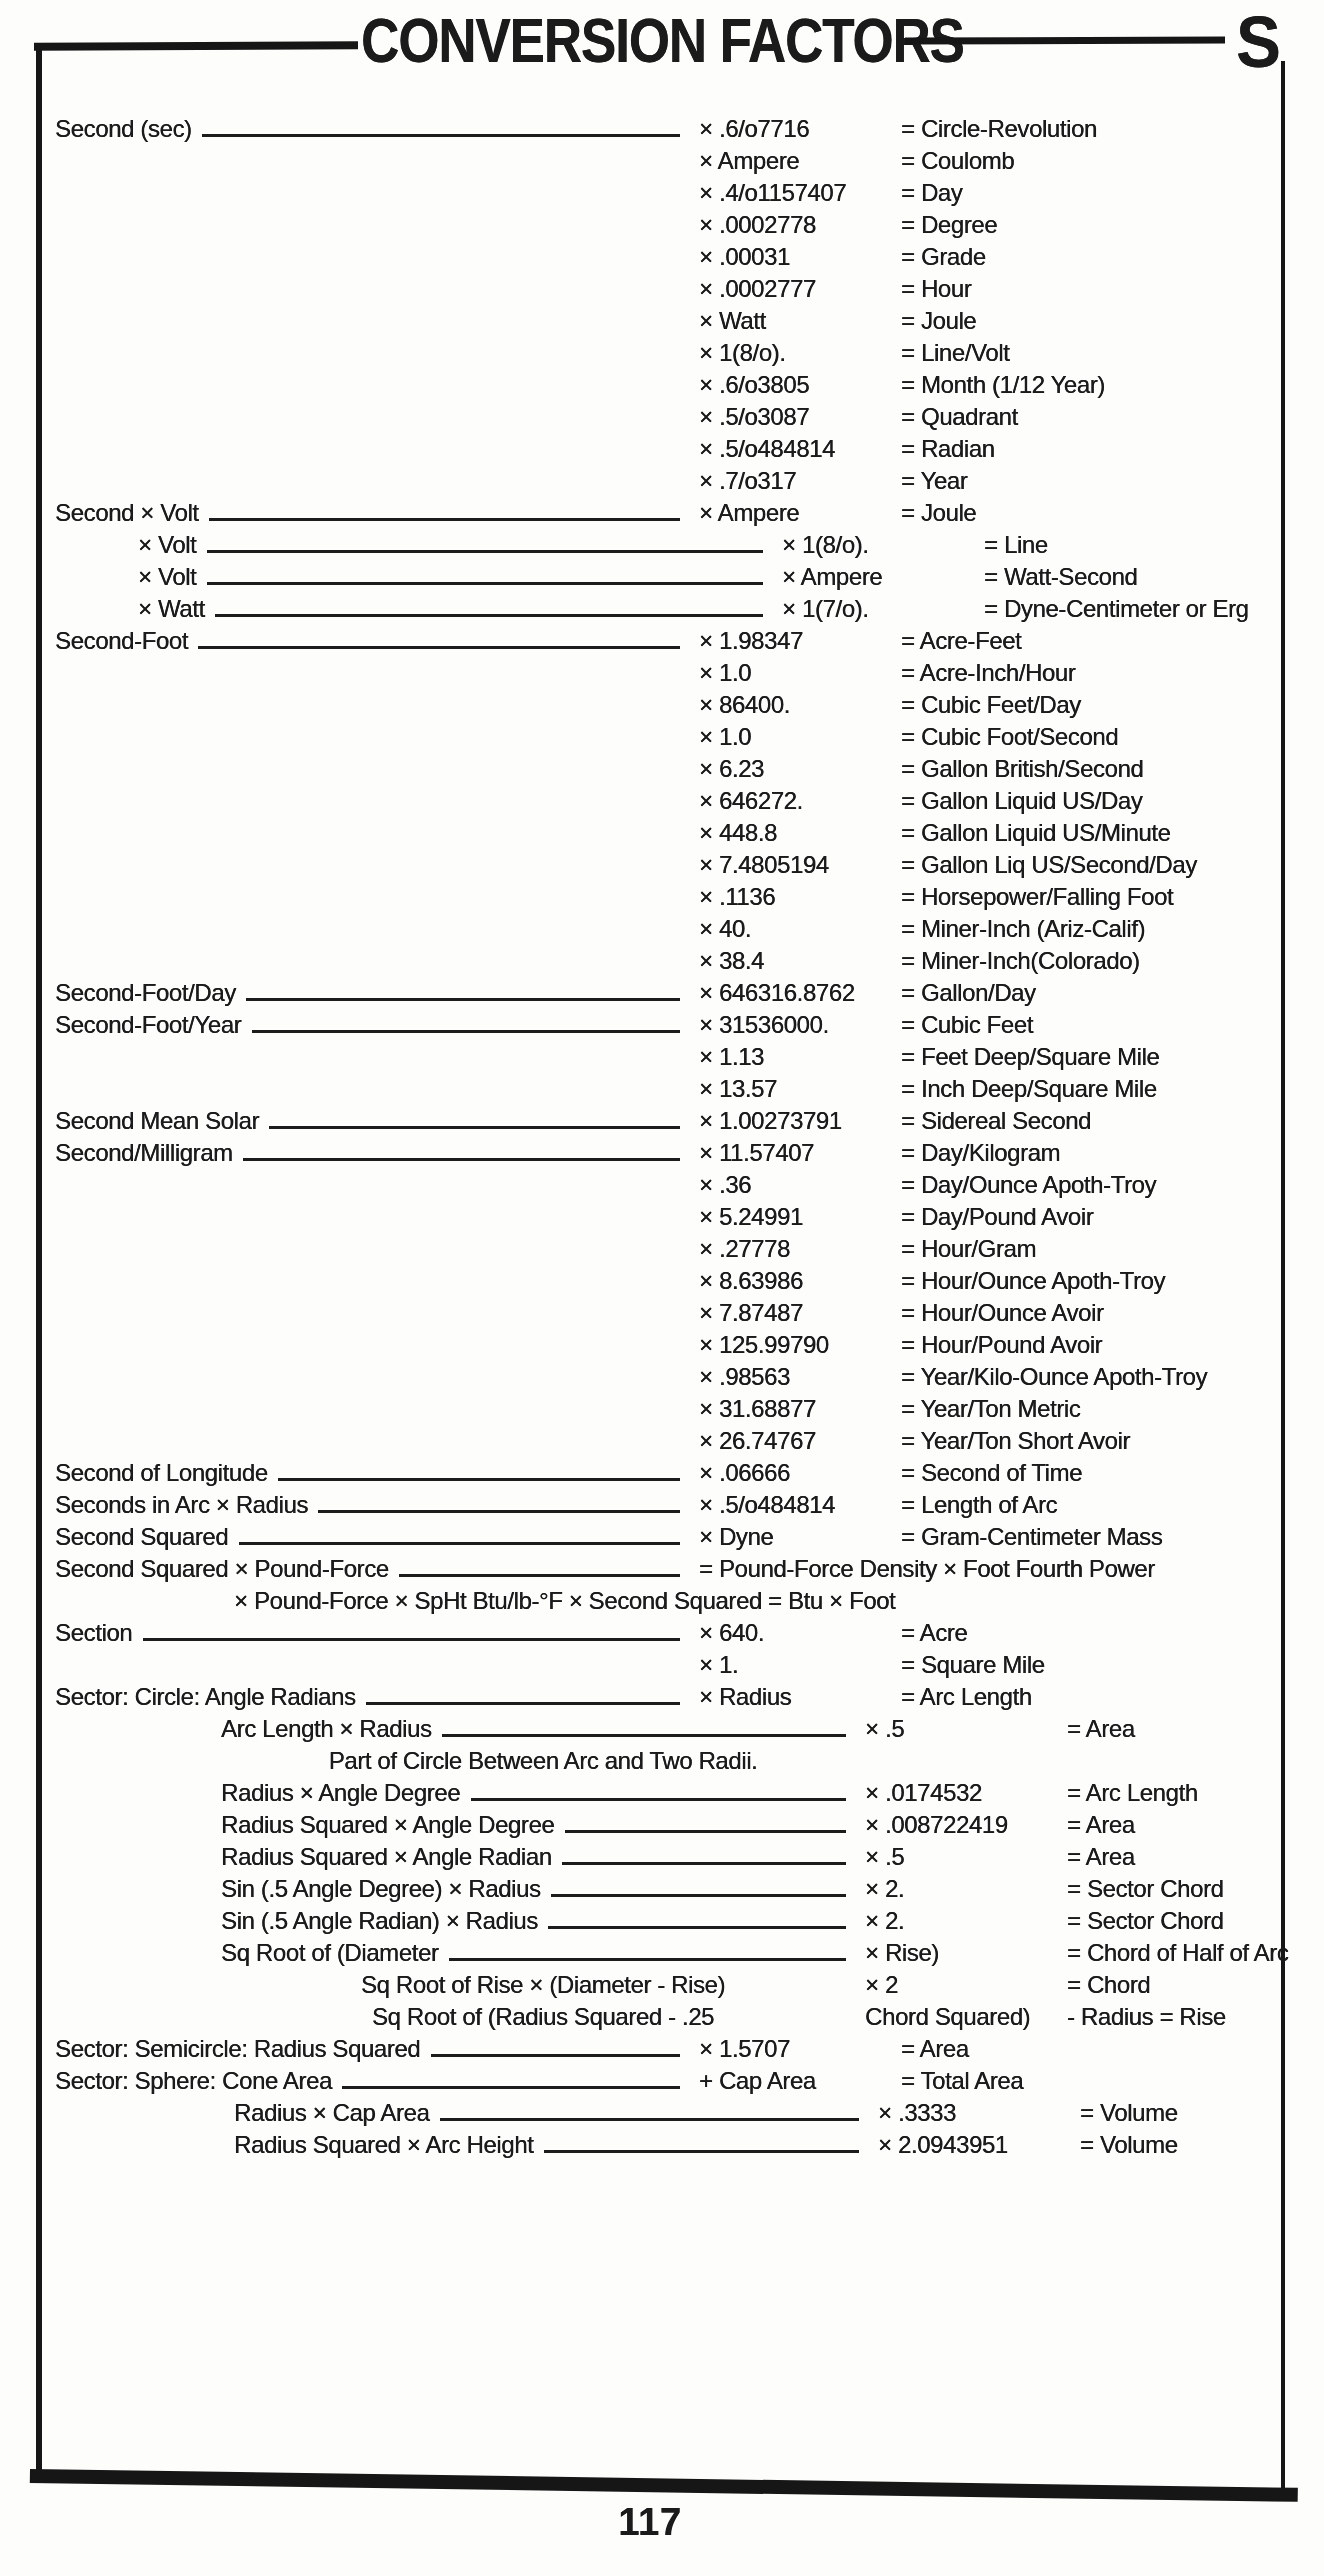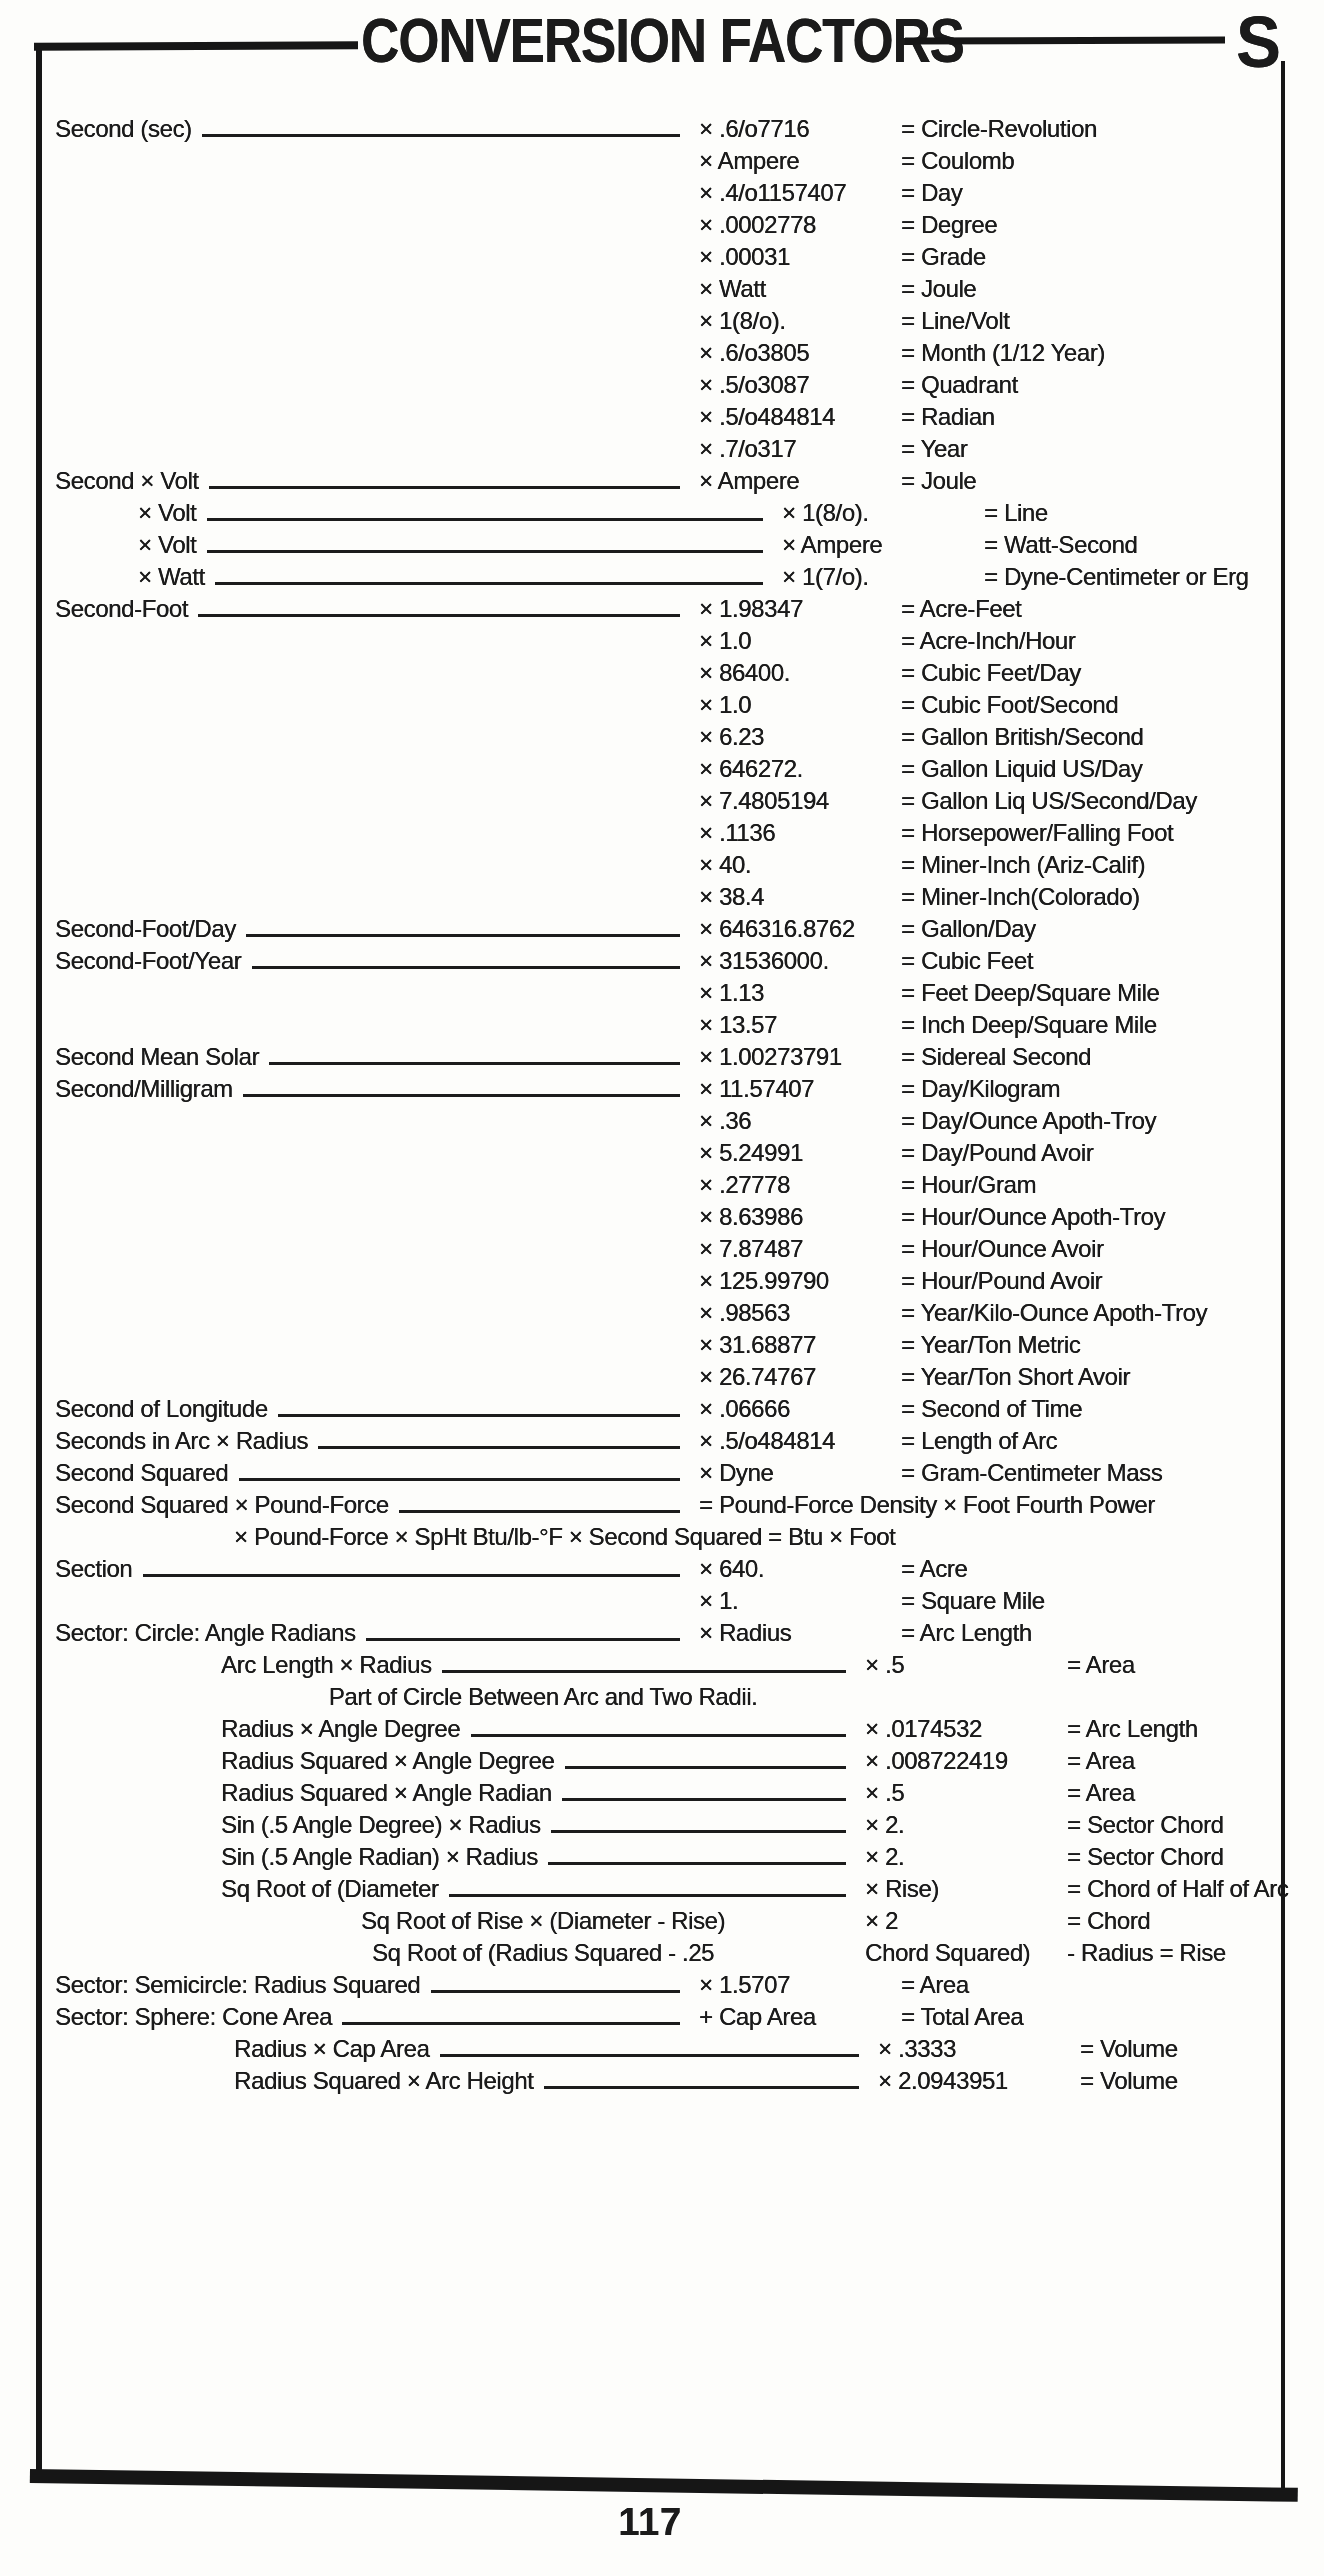--- a/index.html
+++ b/index.html
@@ -106,20 +106,27 @@
         <div class="labelzone ind-0">
           <span class="lbl"></span>
         </div>
         <div class="mult">× .00031</div>
         <div class="res">= Grade</div>
       </div>
       <div class="row">
         <div class="labelzone ind-0">
           <span class="lbl"></span>
         </div>
+        <div class="mult">× .0002777</div>
+        <div class="res">= Hour</div>
+      </div>
+      <div class="row">
+        <div class="labelzone ind-0">
+          <span class="lbl"></span>
+        </div>
         <div class="mult">× Watt</div>
         <div class="res">= Joule</div>
       </div>
       <div class="row">
         <div class="labelzone ind-0">
           <span class="lbl"></span>
         </div>
         <div class="mult">× 1(8/o).</div>
         <div class="res">= Line/Volt</div>
       </div>
@@ -223,20 +230,27 @@
         <div class="labelzone ind-0">
           <span class="lbl"></span>
         </div>
         <div class="mult">× 646272.</div>
         <div class="res">= Gallon Liquid US/Day</div>
       </div>
       <div class="row">
         <div class="labelzone ind-0">
           <span class="lbl"></span>
         </div>
+        <div class="mult">× 448.8</div>
+        <div class="res">= Gallon Liquid US/Minute</div>
+      </div>
+      <div class="row">
+        <div class="labelzone ind-0">
+          <span class="lbl"></span>
+        </div>
         <div class="mult">× 7.4805194</div>
         <div class="res">= Gallon Liq US/Second/Day</div>
       </div>
       <div class="row">
         <div class="labelzone ind-0">
           <span class="lbl"></span>
         </div>
         <div class="mult">× .1136</div>
         <div class="res">= Horsepower/Falling Foot</div>
       </div>

